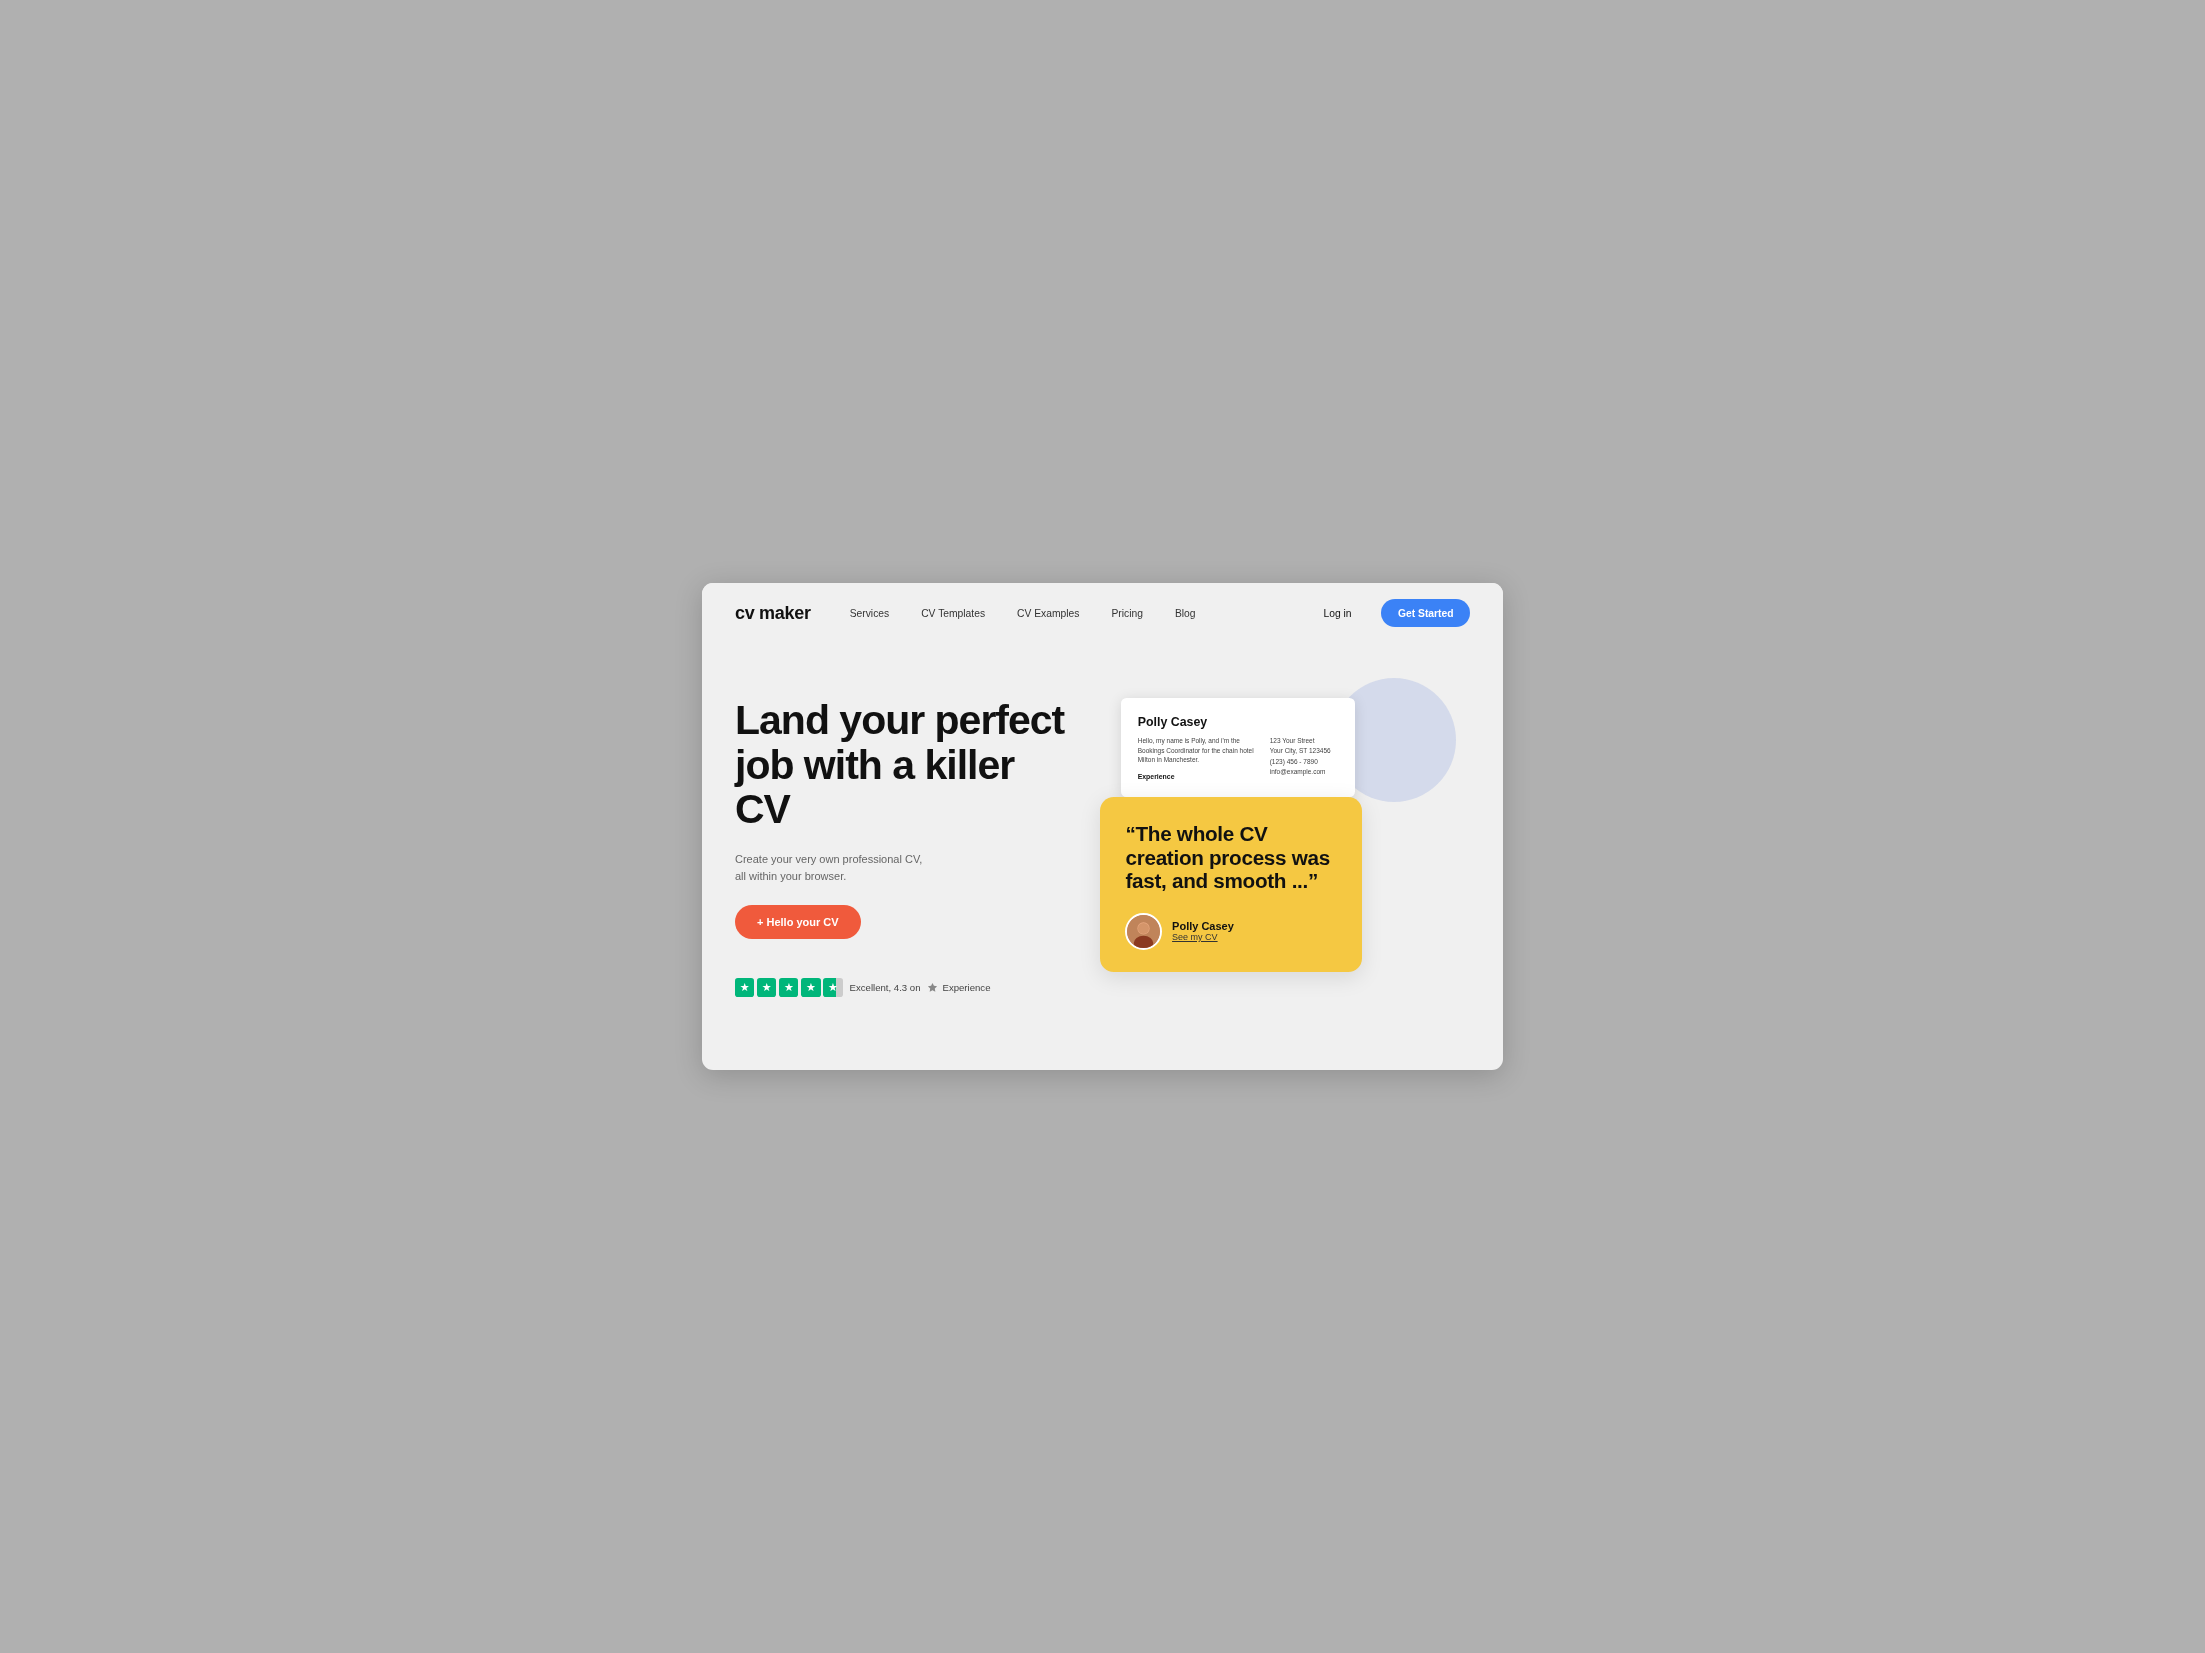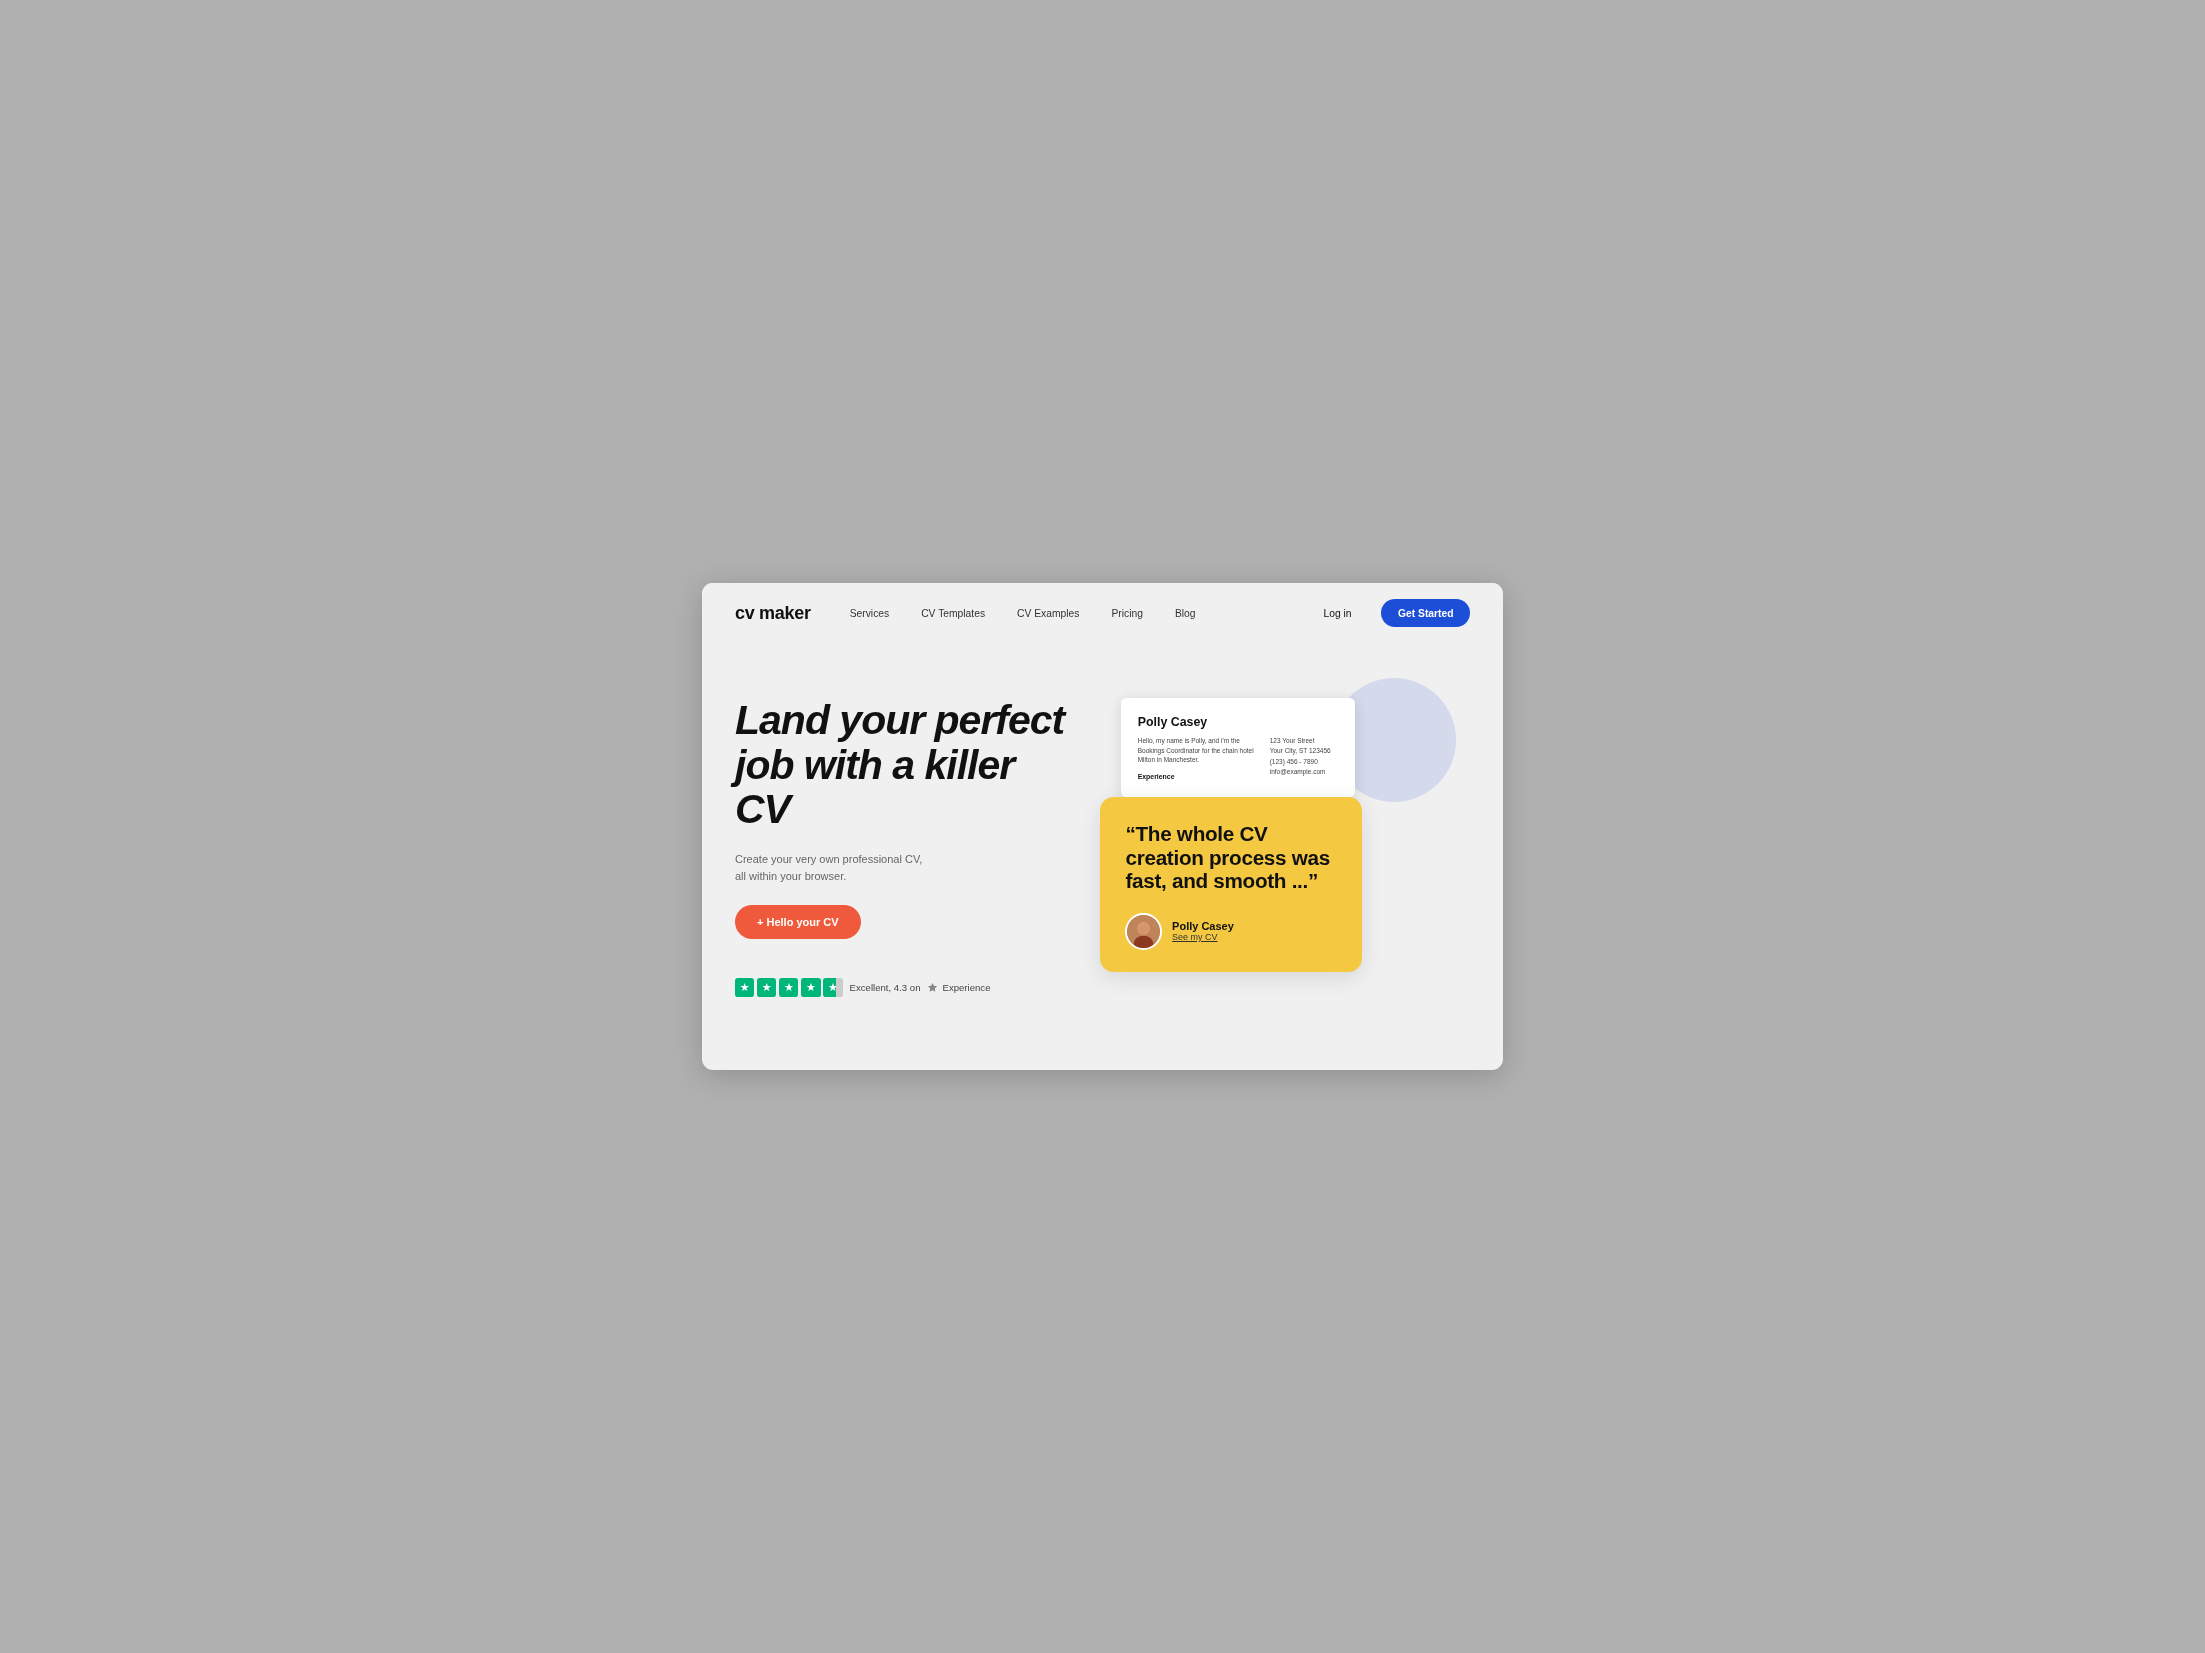--- a/index.html
+++ b/index.html
@@ -66,21 +66,21 @@
     .btn-login {
       font-size: 10.3px;
       font-weight: 500;
       color: #111;
       background: none;
       border: none;
       cursor: pointer;
     }
 
     .btn-get-started {
-      background: #1d4ed8;
+      background: #3b82f6;
       color: #fff;
       border: none;
       border-radius: 34px;
       padding: 8.3px 16.5px;
       font-size: 10.3px;
       font-weight: 600;
       cursor: pointer;
     }
 
     
@@ -99,21 +99,20 @@
       max-width: 331px;
     }
 
     .hero-title {
       font-size: 41px;
       font-weight: 900;
       line-height: 1.08;
       color: #111;
       letter-spacing: -1px;
       margin-bottom: 19.3px;
-      font-style: italic;
     }
 
     .hero-subtitle {
       font-size: 11px;
       color: #666;
       line-height: 1.6;
       margin-bottom: 19px;
     }
 
     .btn-create-cv {

